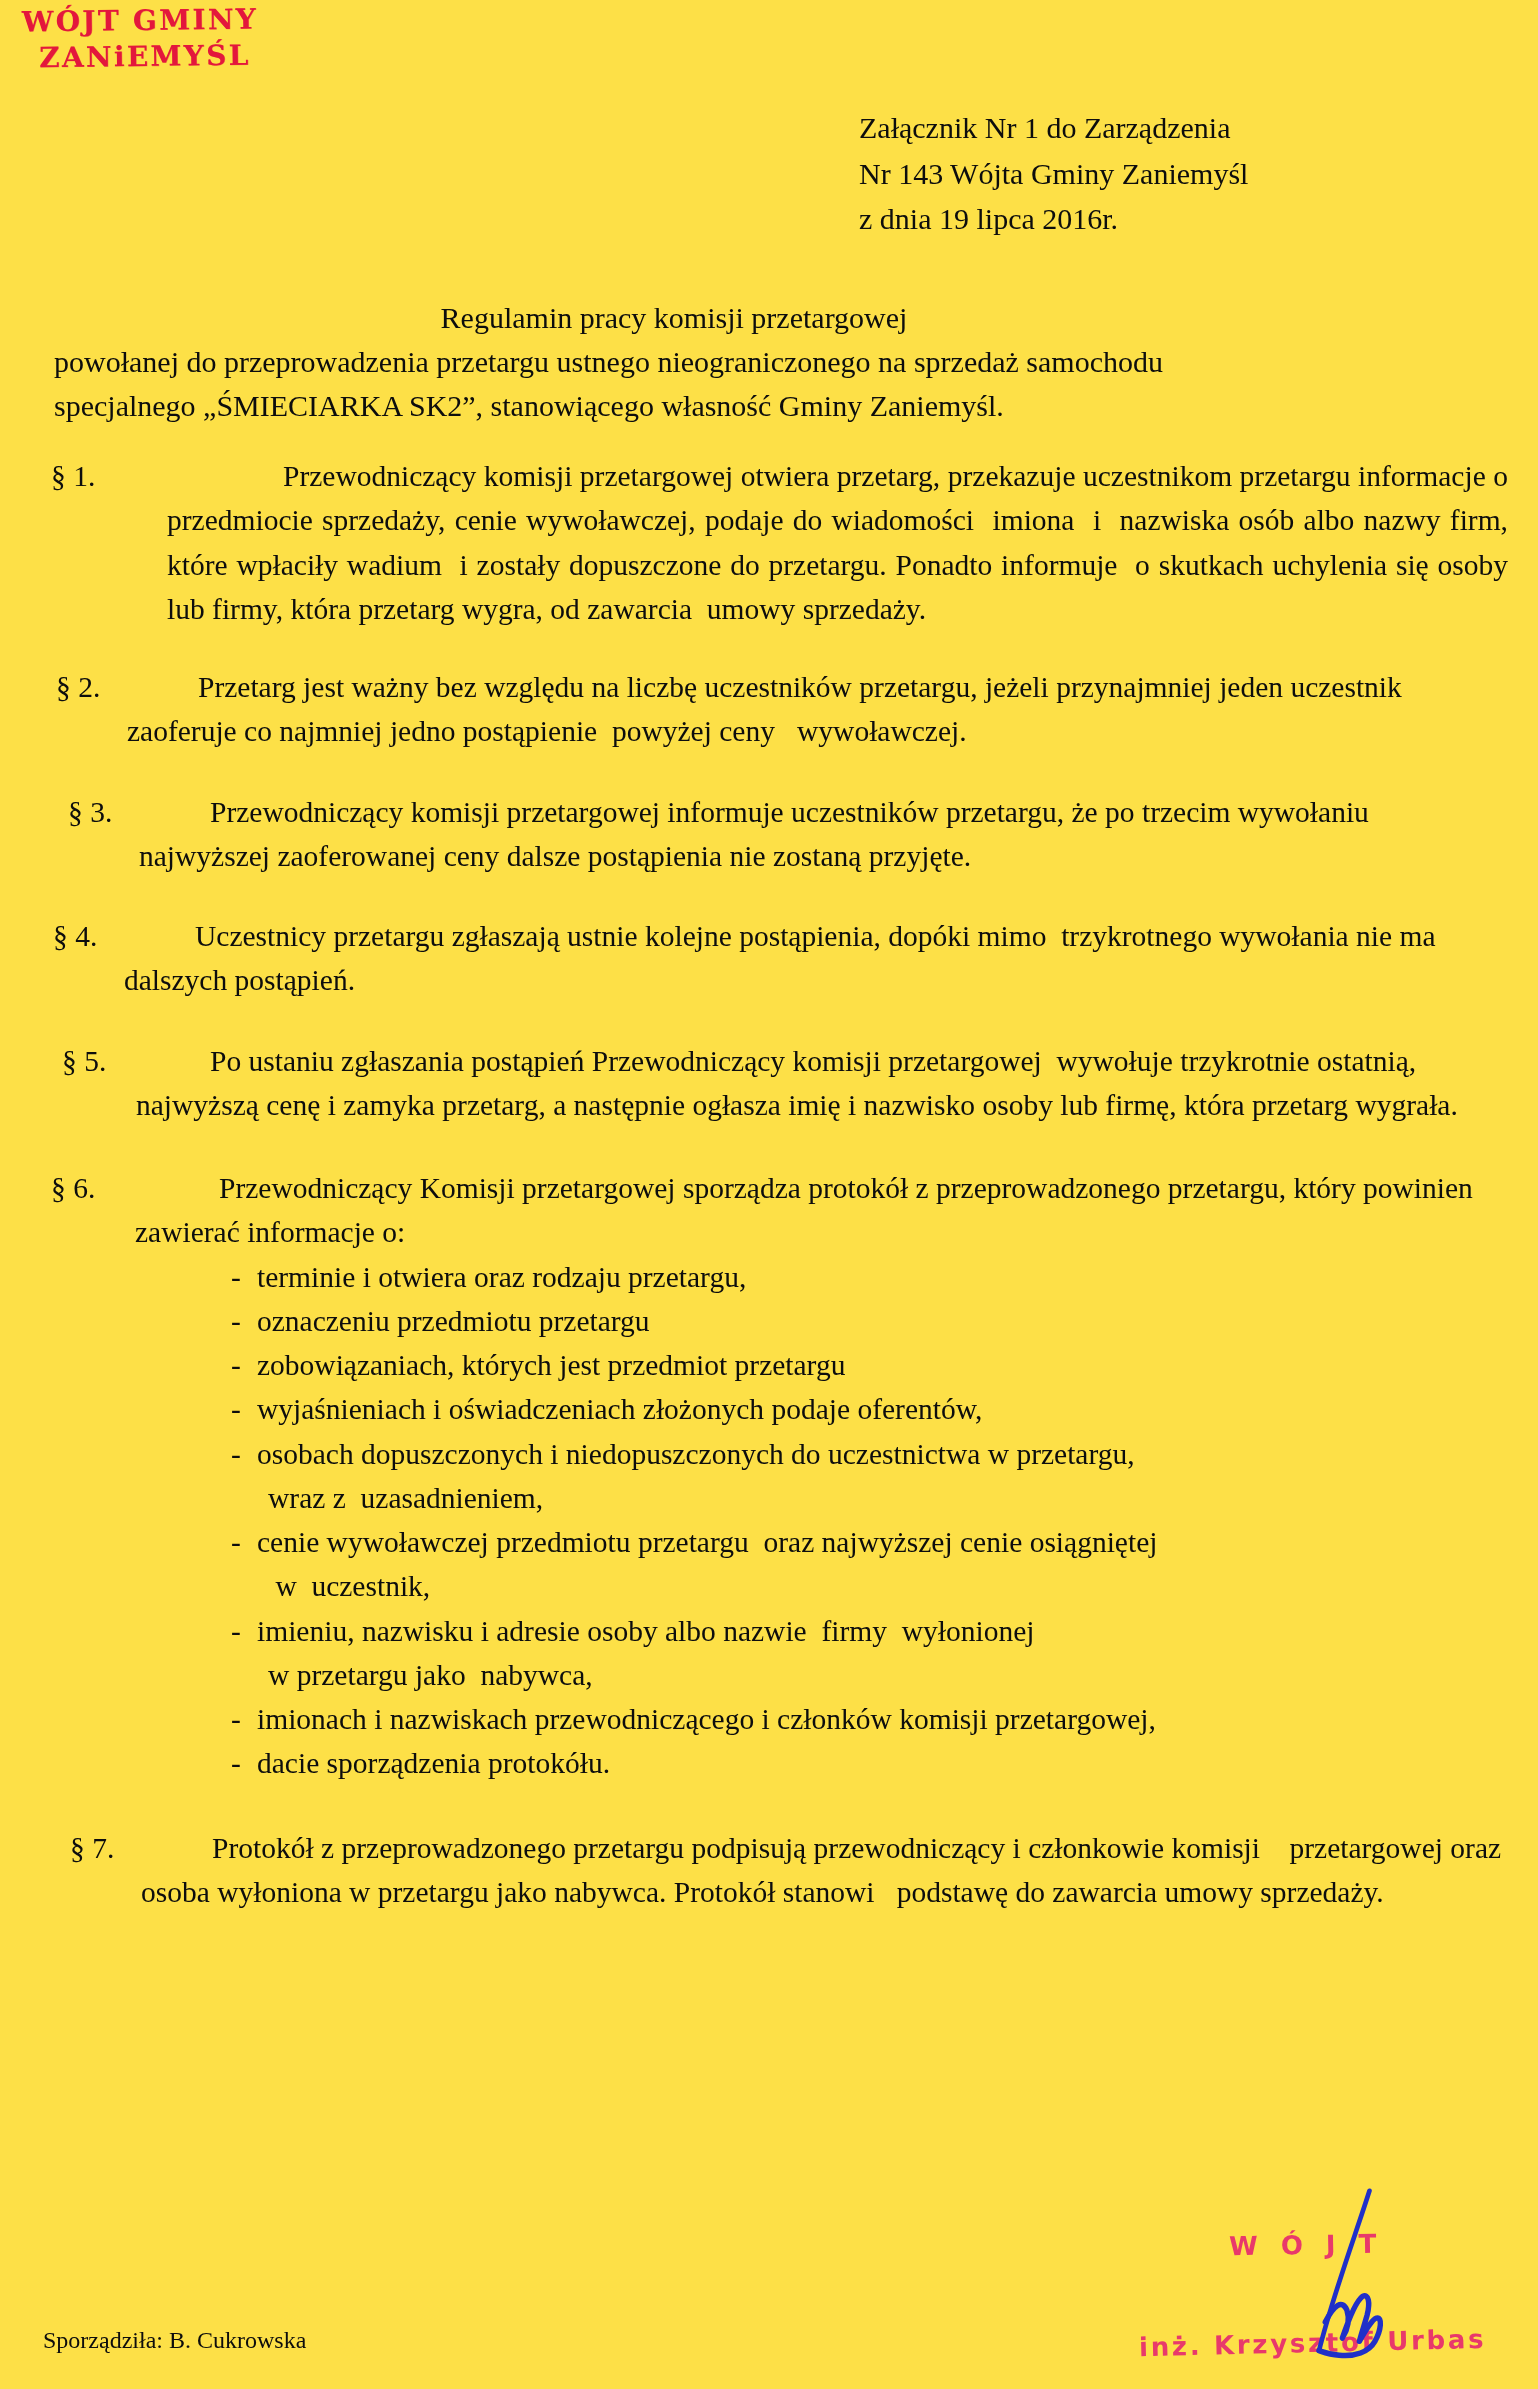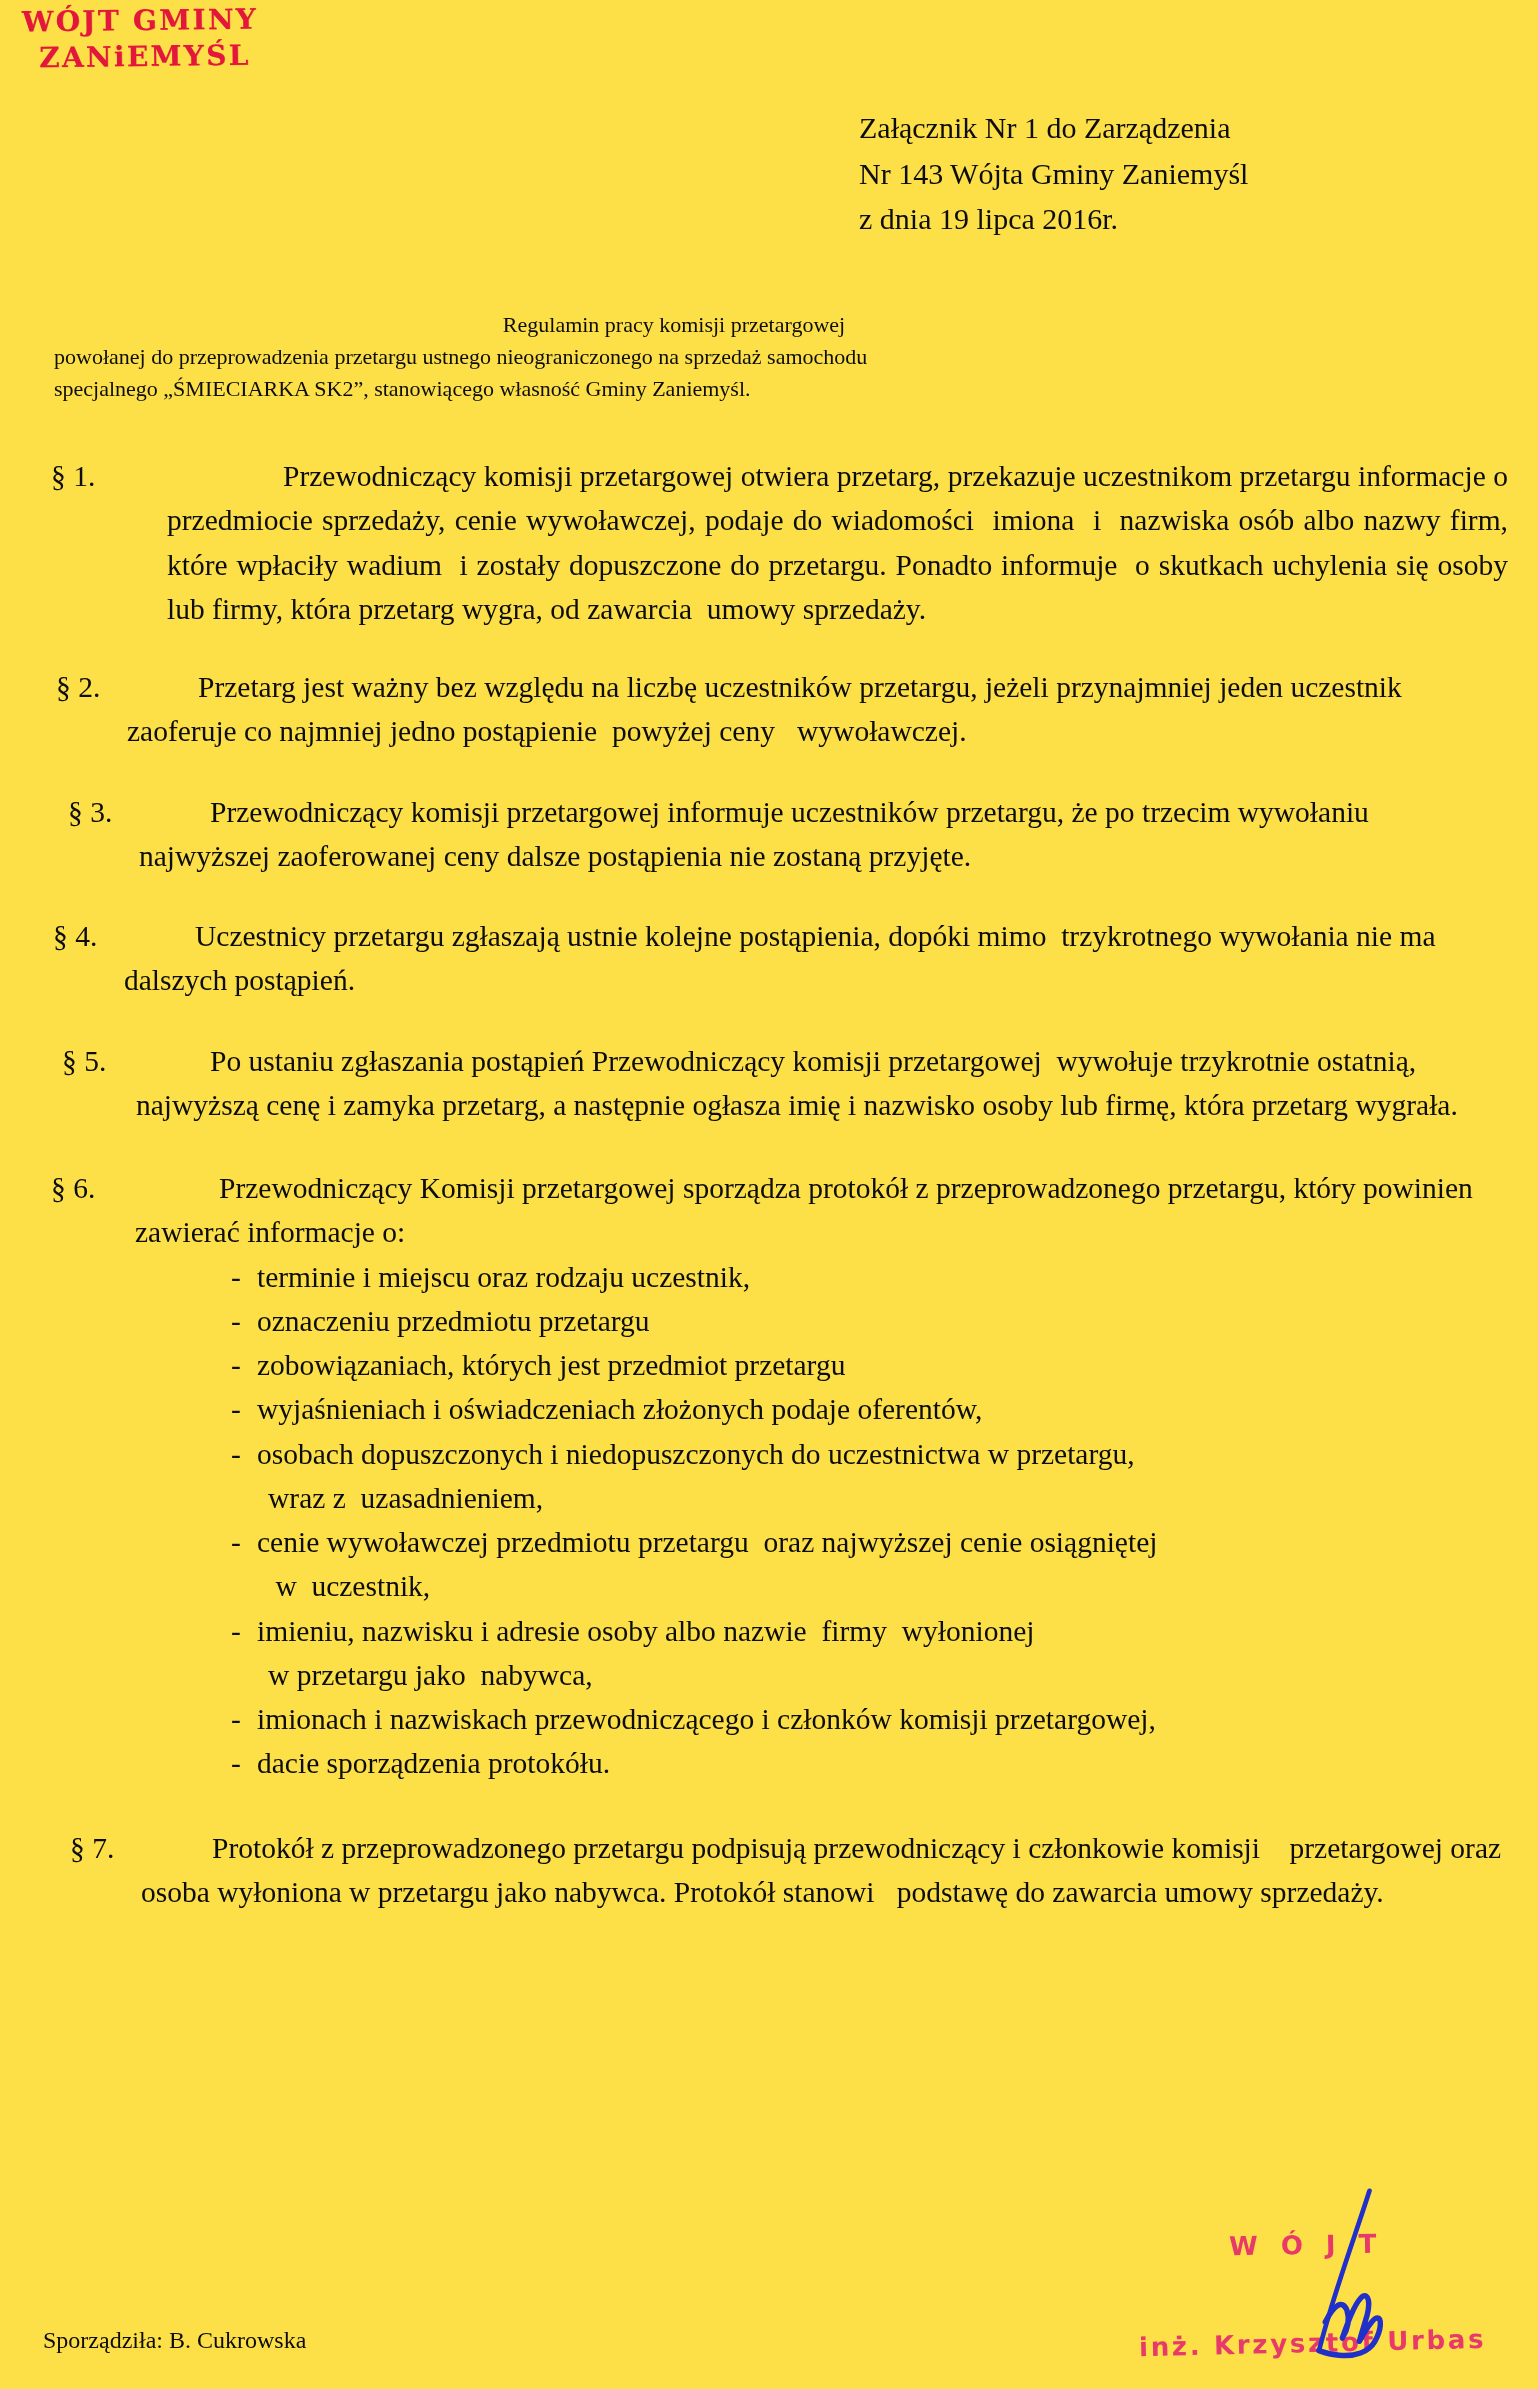--- a/index.html
+++ b/index.html
@@ -42,23 +42,23 @@
     font-size: 30px;
     line-height: 1.52;
     white-space: nowrap;
   }
   .header-block div { margin: 0; }
 
   
   .title-wrap {
     position: absolute;
     left: 54px;
-    top: 309px;
+    top: 296px;
     width: 1457px;
-    font-size: 22px;
+    font-size: 30px;
     line-height: 1.46;
   }
   .title-line-1 { text-align: center; padding-right: 217px; }
   .title-line-2 { text-align: left; }
   .title-line-3 { text-align: left; }
 
   
   .body {
     position: absolute;
     left: 0;
@@ -223,21 +223,21 @@
 
     <div class="sec" id="sec5">
       <span class="marker">§ 5.</span>
       <div class="para" style="text-indent:74px">Po ustaniu zgłaszania postąpień Przewodniczący komisji przetargowej  wywołuje trzykrotnie ostatnią, najwyższą cenę i zamyka przetarg, a następnie ogłasza imię i nazwisko osoby lub firmę, która przetarg wygrała.</div>
     </div>
 
     <div class="sec" id="sec6">
       <span class="marker">§ 6.</span>
       <div class="para" style="text-indent:84px">Przewodniczący Komisji przetargowej sporządza protokół z przeprowadzonego przetargu, który powinien zawierać informacje o:</div>
       <ul class="bullets">
-        <li><span class="dash">-</span><span>terminie i miejscu oraz rodzaju uczestnik,</span></li>
+        <li><span class="dash">-</span><span>terminie i otwiera oraz rodzaju przetargu,</span></li>
         <li><span class="dash">-</span><span>oznaczeniu przedmiotu przetargu</span></li>
         <li><span class="dash">-</span><span>zobowiązaniach, których jest przedmiot przetargu</span></li>
         <li><span class="dash">-</span><span>wyjaśnieniach i oświadczeniach złożonych podaje oferentów,</span></li>
         <li><span class="dash">-</span><span>osobach dopuszczonych i niedopuszczonych do uczestnictwa w przetargu,</span><span class="cont">wraz z  uzasadnieniem,</span></li>
         <li><span class="dash">-</span><span>cenie wywoławczej przedmiotu przetargu  oraz najwyższej cenie osiągniętej</span><span class="cont"> w  uczestnik,</span></li>
         <li><span class="dash">-</span><span>imieniu, nazwisku i adresie osoby albo nazwie  firmy  wyłonionej</span><span class="cont">w przetargu jako  nabywca,</span></li>
         <li><span class="dash">-</span><span>imionach i nazwiskach przewodniczącego i członków komisji przetargowej,</span></li>
         <li><span class="dash">-</span><span>dacie sporządzenia protokółu.</span></li>
       </ul>
     </div>

